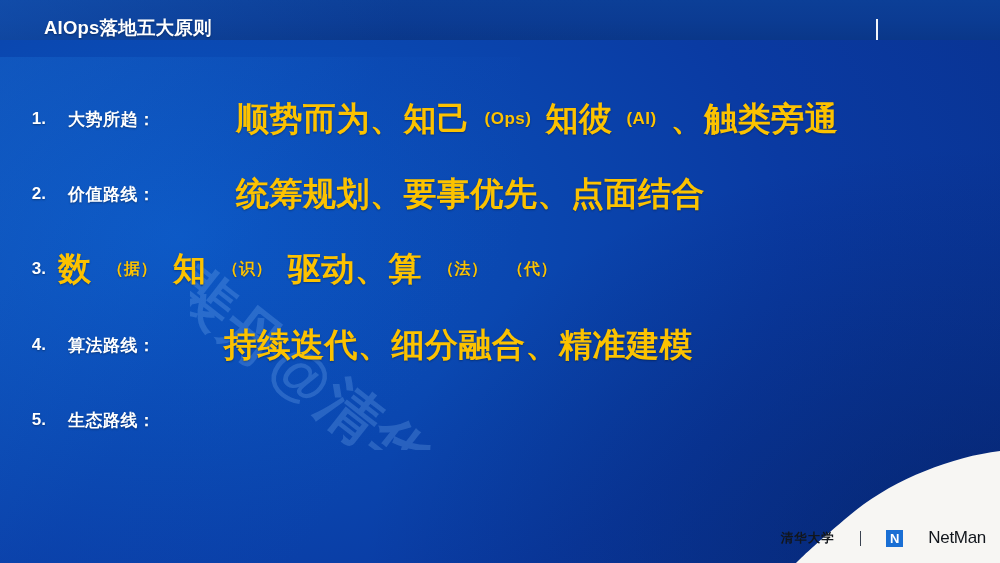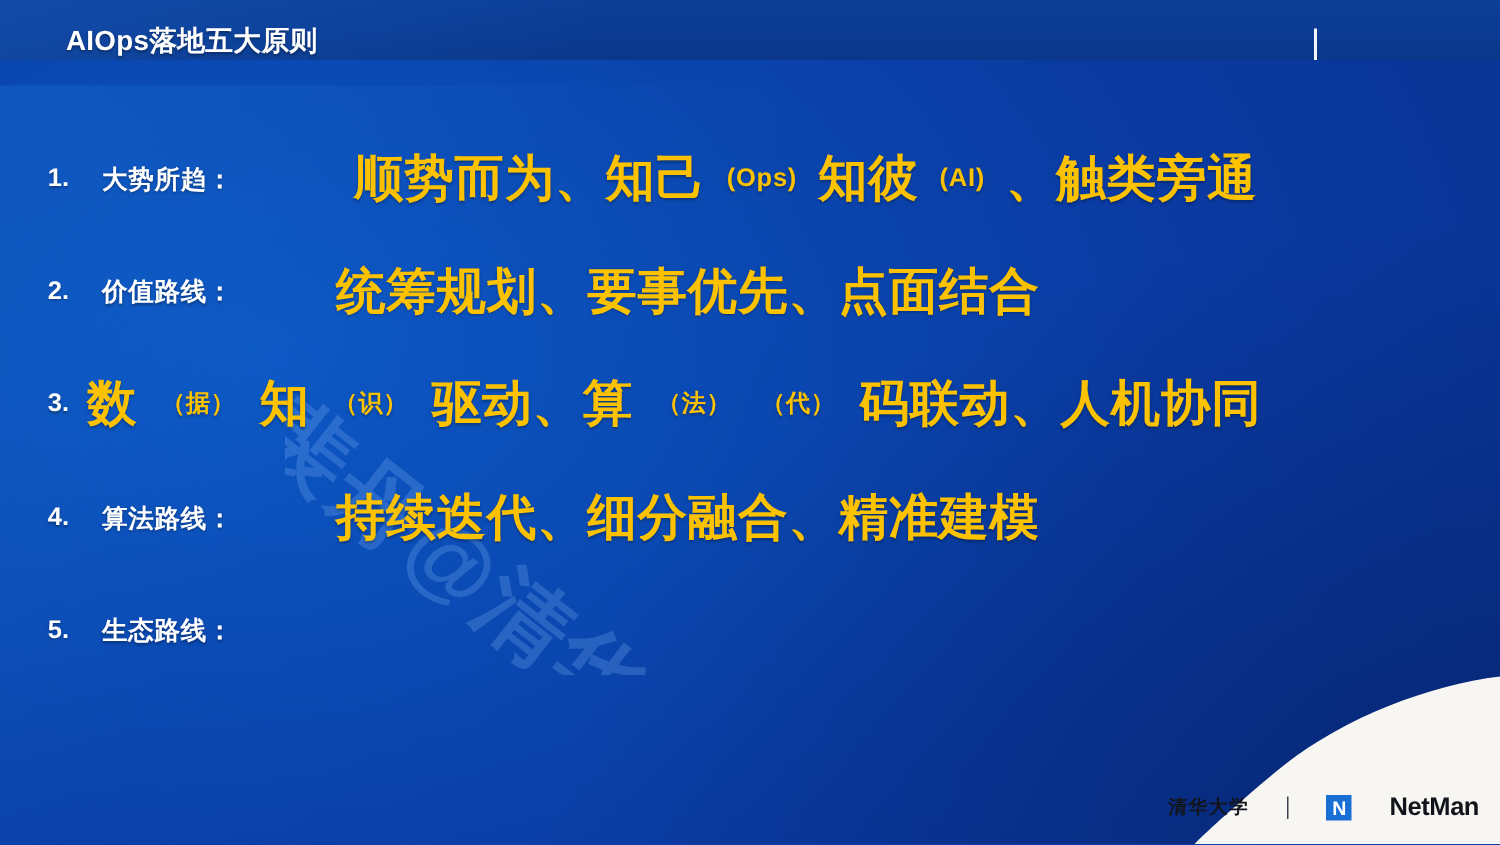--- a/index.html
+++ b/index.html
@@ -134,21 +134,21 @@
 
   
   #row-1 { top:32px;  }
   #row-2 { top:107px; }
   #row-3 { top:182px; }
   #row-4 { top:258px; }
   #row-5 { top:333px; }
 
   
   #row-1 .row-content { margin-left:12px; }
-  #row-2 .row-content { margin-left:0;font-family:Liberation Serif, serif; }
+  #row-2 .row-content { margin-left:12px;font-family:Liberation Serif, serif; }
   #row-3 .row-content { margin-left:12px; }
   #row-4 .row-content { }
   #row-5 .row-content { margin-left:12px; }
 
   
   #swoosh {
     position:absolute; right:0; bottom:0;
     width:300px; height:120px;
     overflow:hidden;
     pointer-events:none;
@@ -186,21 +186,21 @@
     color:#ffffff;
     font-size:13px;
     font-weight:bold;
     line-height:17px;
     text-align:center;
     font-family:"Liberation Sans",sans-serif;
   }
   #logo-netman {
     color:#11151b;
     font-size:17px;
-    font-weight:bold;
+    font-weight:normal;
     letter-spacing:-.3px;
     white-space:nowrap;
   }
 </style>
 </head>
 <body>
 
 <div id="slide">
 
   <div id="sheen"></div>
@@ -241,21 +241,20 @@
     <div class="row" id="row-3">
       <div class="row-num">3.</div>
       <div class="row-content">
           <span>数</span>
           <span class="sm-cn">（据）</span>
           <span>知</span>
           <span class="sm-cn">（识）</span>
           <span>驱动、算</span>
           <span class="sm-cn">（法）</span>
           <span class="sm-cn">（代）</span>
-          <span>码联动、人机协同</span>
         </div>
     </div>
 
     <div class="row" id="row-4">
       <div class="row-num">4.</div>
       <div class="row-label">算法路线：</div>
       <div class="row-content">
           <span>持续迭代、细分融合、精准建模</span>
         </div>
     </div>

